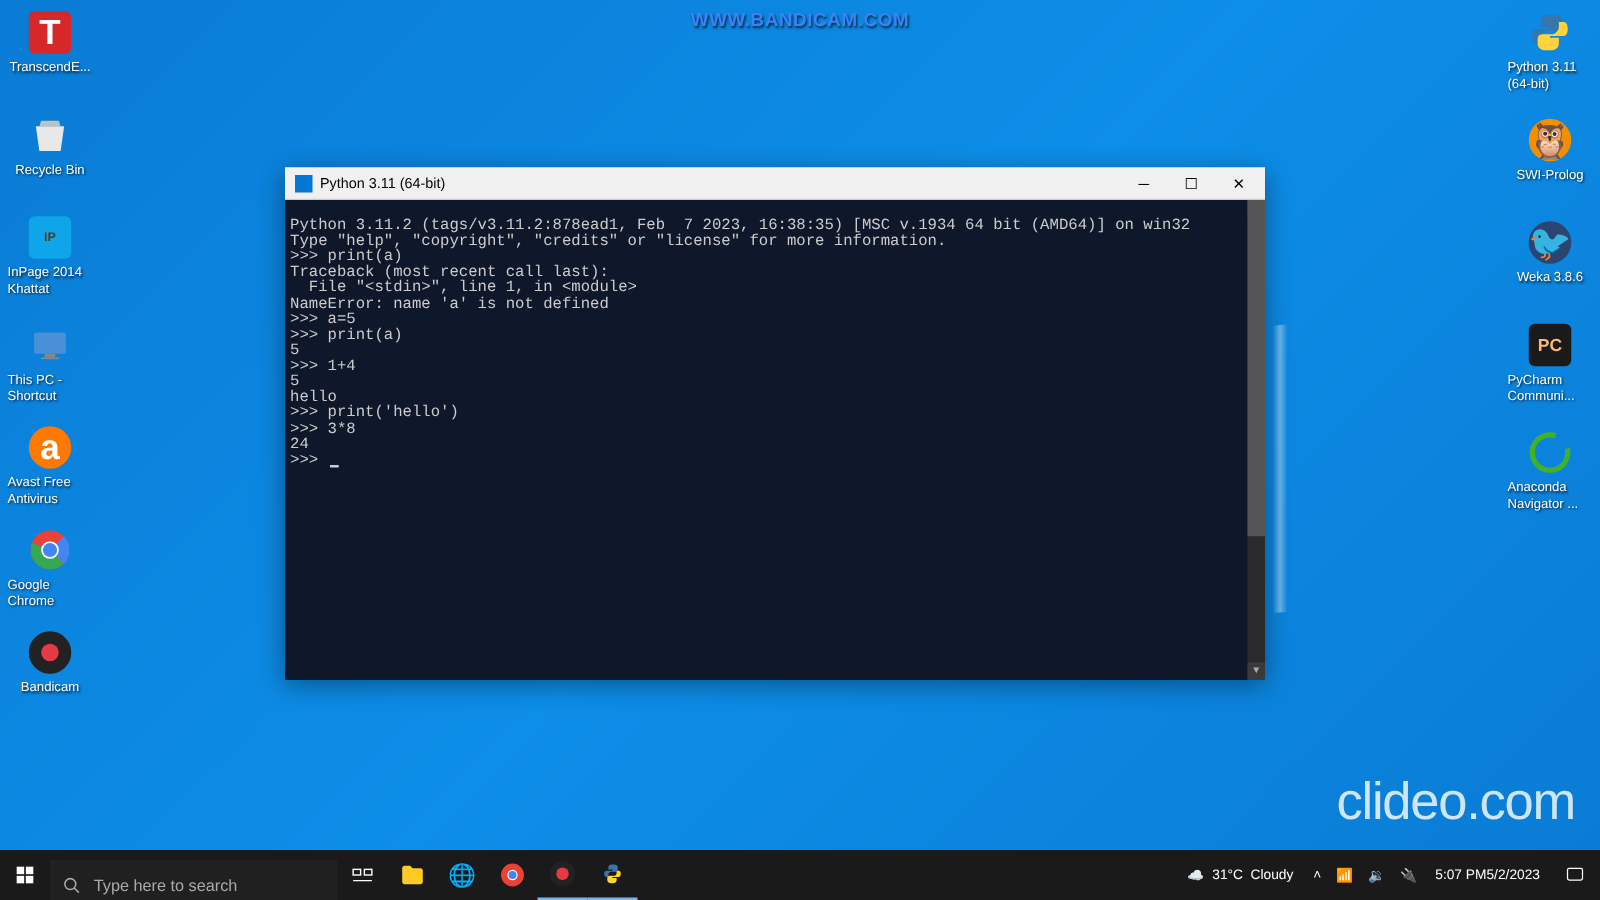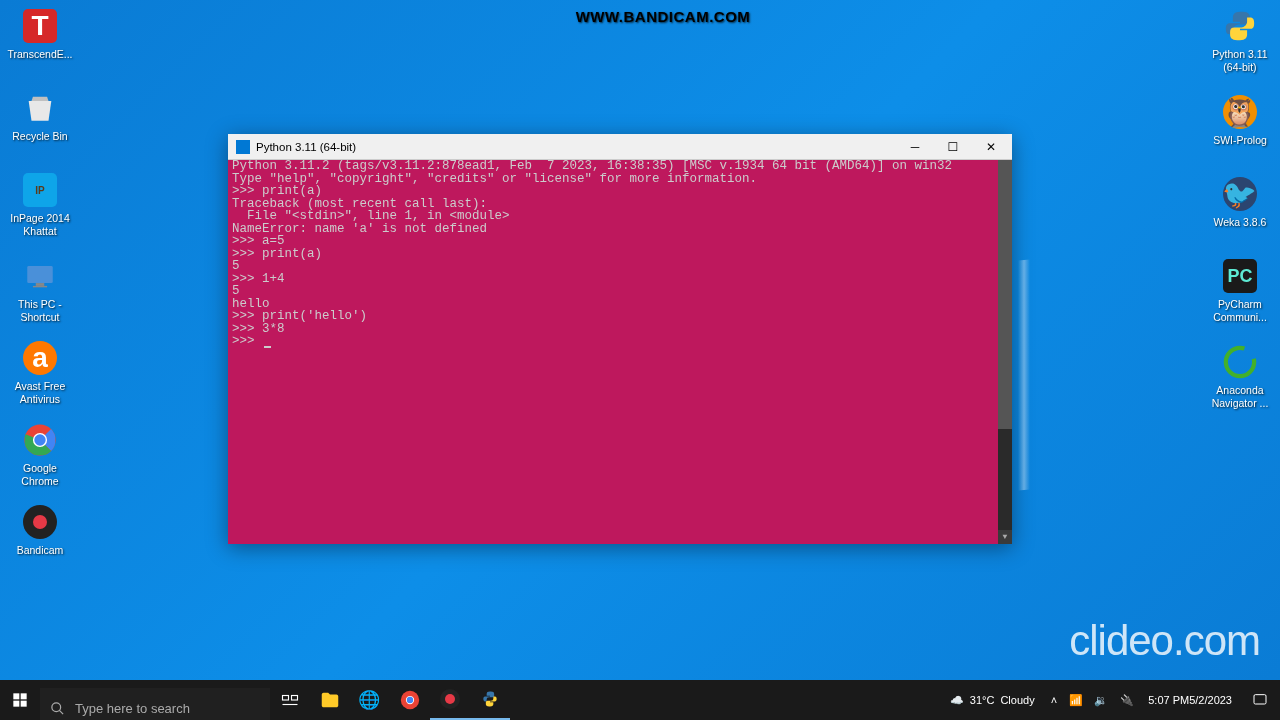--- a/index.html
+++ b/index.html
@@ -9,26 +9,25 @@
   background: linear-gradient(135deg, #0a7bd4 0%, #0d8ee8 50%, #0a7bd4 100%);
   font-family: 'Segoe UI', Tahoma, sans-serif;
   overflow: hidden;
   position: relative;
 }
 .watermark-top {
   position: absolute;
   top: 8px;
   left: 50%;
   transform: translateX(-50%);
-  color: #000000;
+  color: #3b82f6;
   font-weight: bold;
   font-size: 15px;
   text-shadow: 1px 1px 2px rgba(0,0,0,0.7);
   letter-spacing: 0.5px;
-  margin-left: 23px;
 }
 .watermark-bottom {
   position: absolute;
   bottom: 55px;
   right: 20px;
   color: rgba(255,255,255,0.8);
   font-size: 42px;
   font-weight: 300;
   letter-spacing: -1px;
   text-align: right;
@@ -46,21 +45,20 @@
   height: 36px;
   display: flex;
   align-items: center;
   justify-content: center;
   font-size: 28px;
   border-radius: 4px;
 }
 .desktop-icon .icon-label {
   color: #fff;
   font-size: 10.5px;
-  text-align: center;
   margin-top: 4px;
   text-shadow: 1px 1px 2px rgba(0,0,0,0.8);
   line-height: 1.2;
   max-width: 68px;
 }
 .right-accent {
   position: absolute;
   right: 250px;
   top: 260px;
   width: 12px;
@@ -103,26 +101,26 @@
 .title-btn {
   width: 38px;
   height: 24px;
   display: flex;
   align-items: center;
   justify-content: center;
   font-size: 12px;
   cursor: pointer;
 }
 .console-body {
-  background: #be185d;
+  background: #0f172a;
   color: #ccc;
   font-family: 'Consolas', 'Courier New', monospace;
   font-size: 12.5px;
   line-height: 1.0;
-  padding: 0 4px;
+  padding: 14px 4px;
   height: calc(100% - 26px);
   overflow: hidden;
   position: relative;
 }
 .console-line { white-space: pre; }
 .cursor {
   display: inline-block;
   width: 7px;
   height: 2px;
   background: #ccc;
@@ -319,21 +317,21 @@
 </div>
 <div class="desktop-icon" style="right:5px; top:176px;">
   <div class="icon-img">
       <span class="icon-box" style="background:#2b4570;border-radius:50%;">🐦</span>
     </div>
   <div class="icon-label">Weka 3.8.6</div>
 </div>
 <div class="desktop-icon" style="right:5px; top:258px;">
   <div class="icon-img">
       <span class="icon-box" style="background:#1a1a1a;">
-        <span style="color:#5eead4;font-size:18px;">PC</span>
+        <span style="color:#fdba74;font-size:14px;">PC</span>
       </span>
     </div>
   <div class="icon-label">PyCharm Communi...</div>
 </div>
 <div class="desktop-icon" style="right:5px; top:344px;">
   <div class="icon-img">
       <svg viewBox="0 0 24 24" width="34" height="34">
         <circle cx="12" cy="12" r="10" fill="none" stroke="#43b02a" stroke-width="3" stroke-dasharray="50 10"></circle>
       </svg>
     </div>
@@ -358,20 +356,21 @@
     <div class="console-line">  File "&lt;stdin&gt;", line 1, in &lt;module&gt;</div>
     <div class="console-line">NameError: name 'a' is not defined</div>
     <div class="console-line">&gt;&gt;&gt; a=5</div>
     <div class="console-line">&gt;&gt;&gt; print(a)</div>
     <div class="console-line">5</div>
     <div class="console-line">&gt;&gt;&gt; 1+4</div>
     <div class="console-line">5</div>
     <div class="console-line">hello</div>
     <div class="console-line">&gt;&gt;&gt; print('hello')</div>
     <div class="console-line">&gt;&gt;&gt; 3*8</div>
+    <div class="console-line">24</div>
     <div class="console-line"><span>&gt;&gt;&gt; </span><span class="cursor"></span></div>
     <div class="scrollbar-v">
       <div class="scroll-arrow" style="top:0">▲</div>
       <div class="scroll-thumb"></div>
       <div class="scroll-arrow" style="bottom:0">▼</div>
     </div>
   </div>
 </div>
 
 <div class="taskbar">

